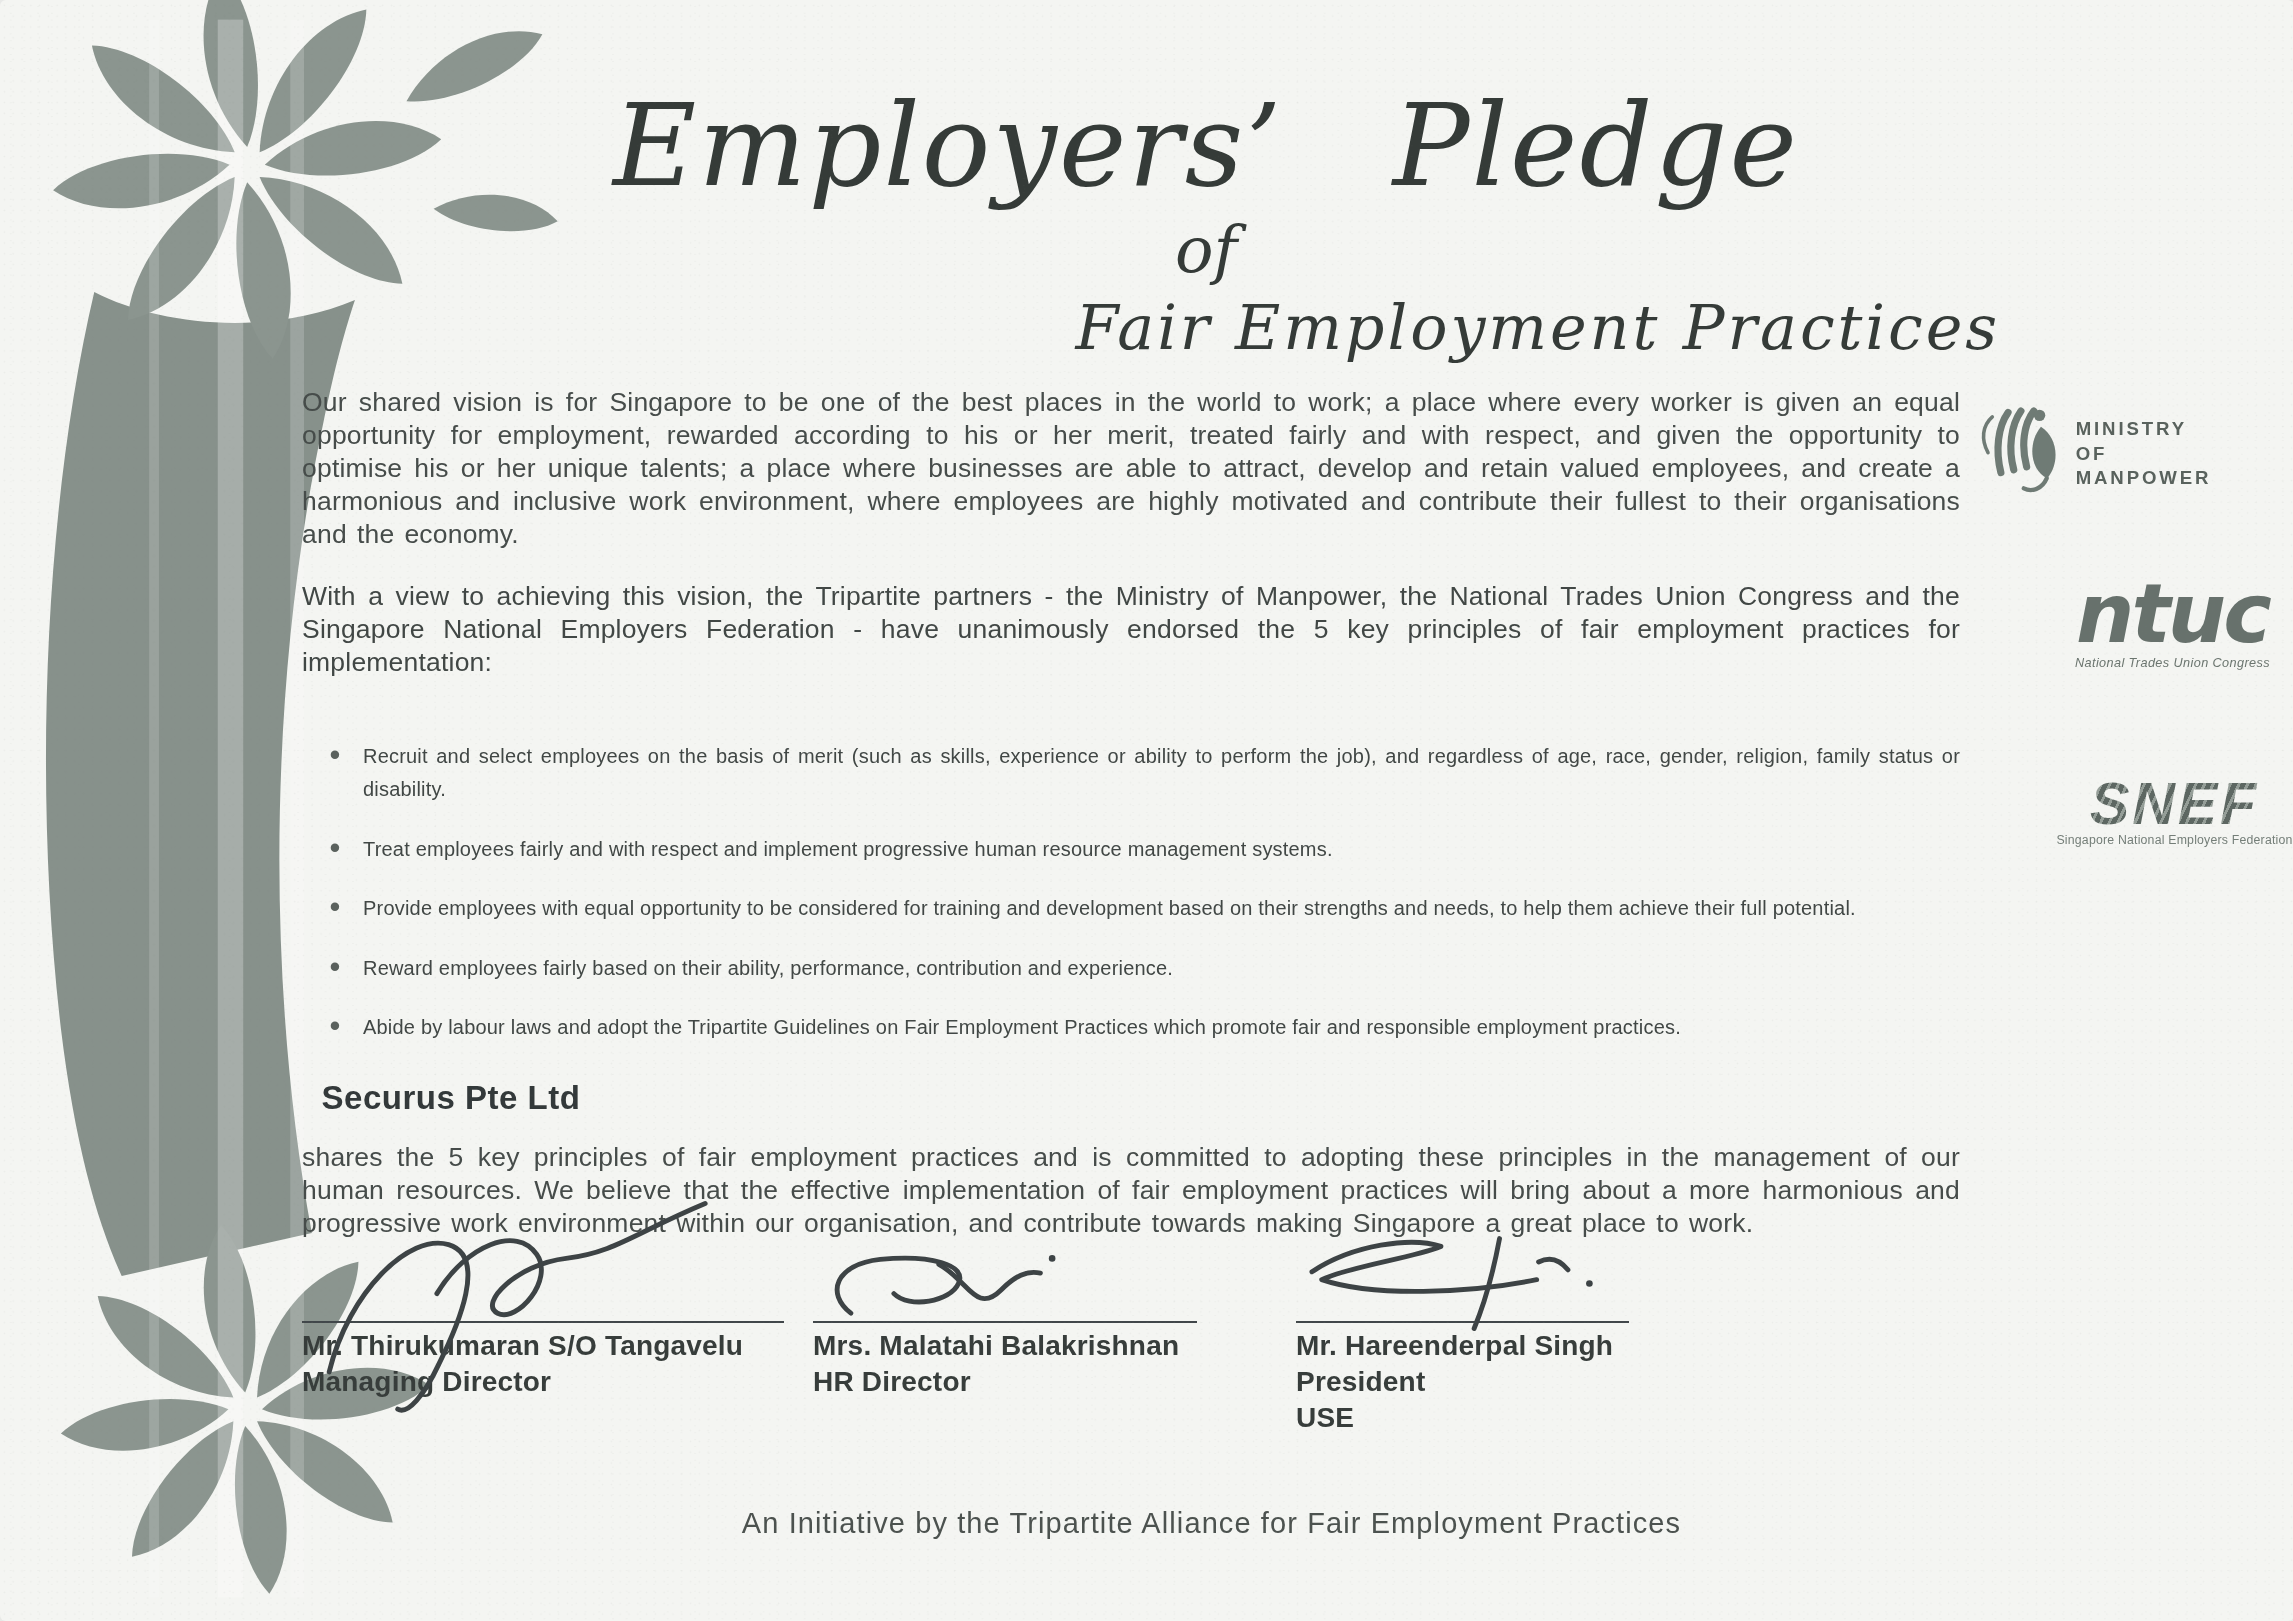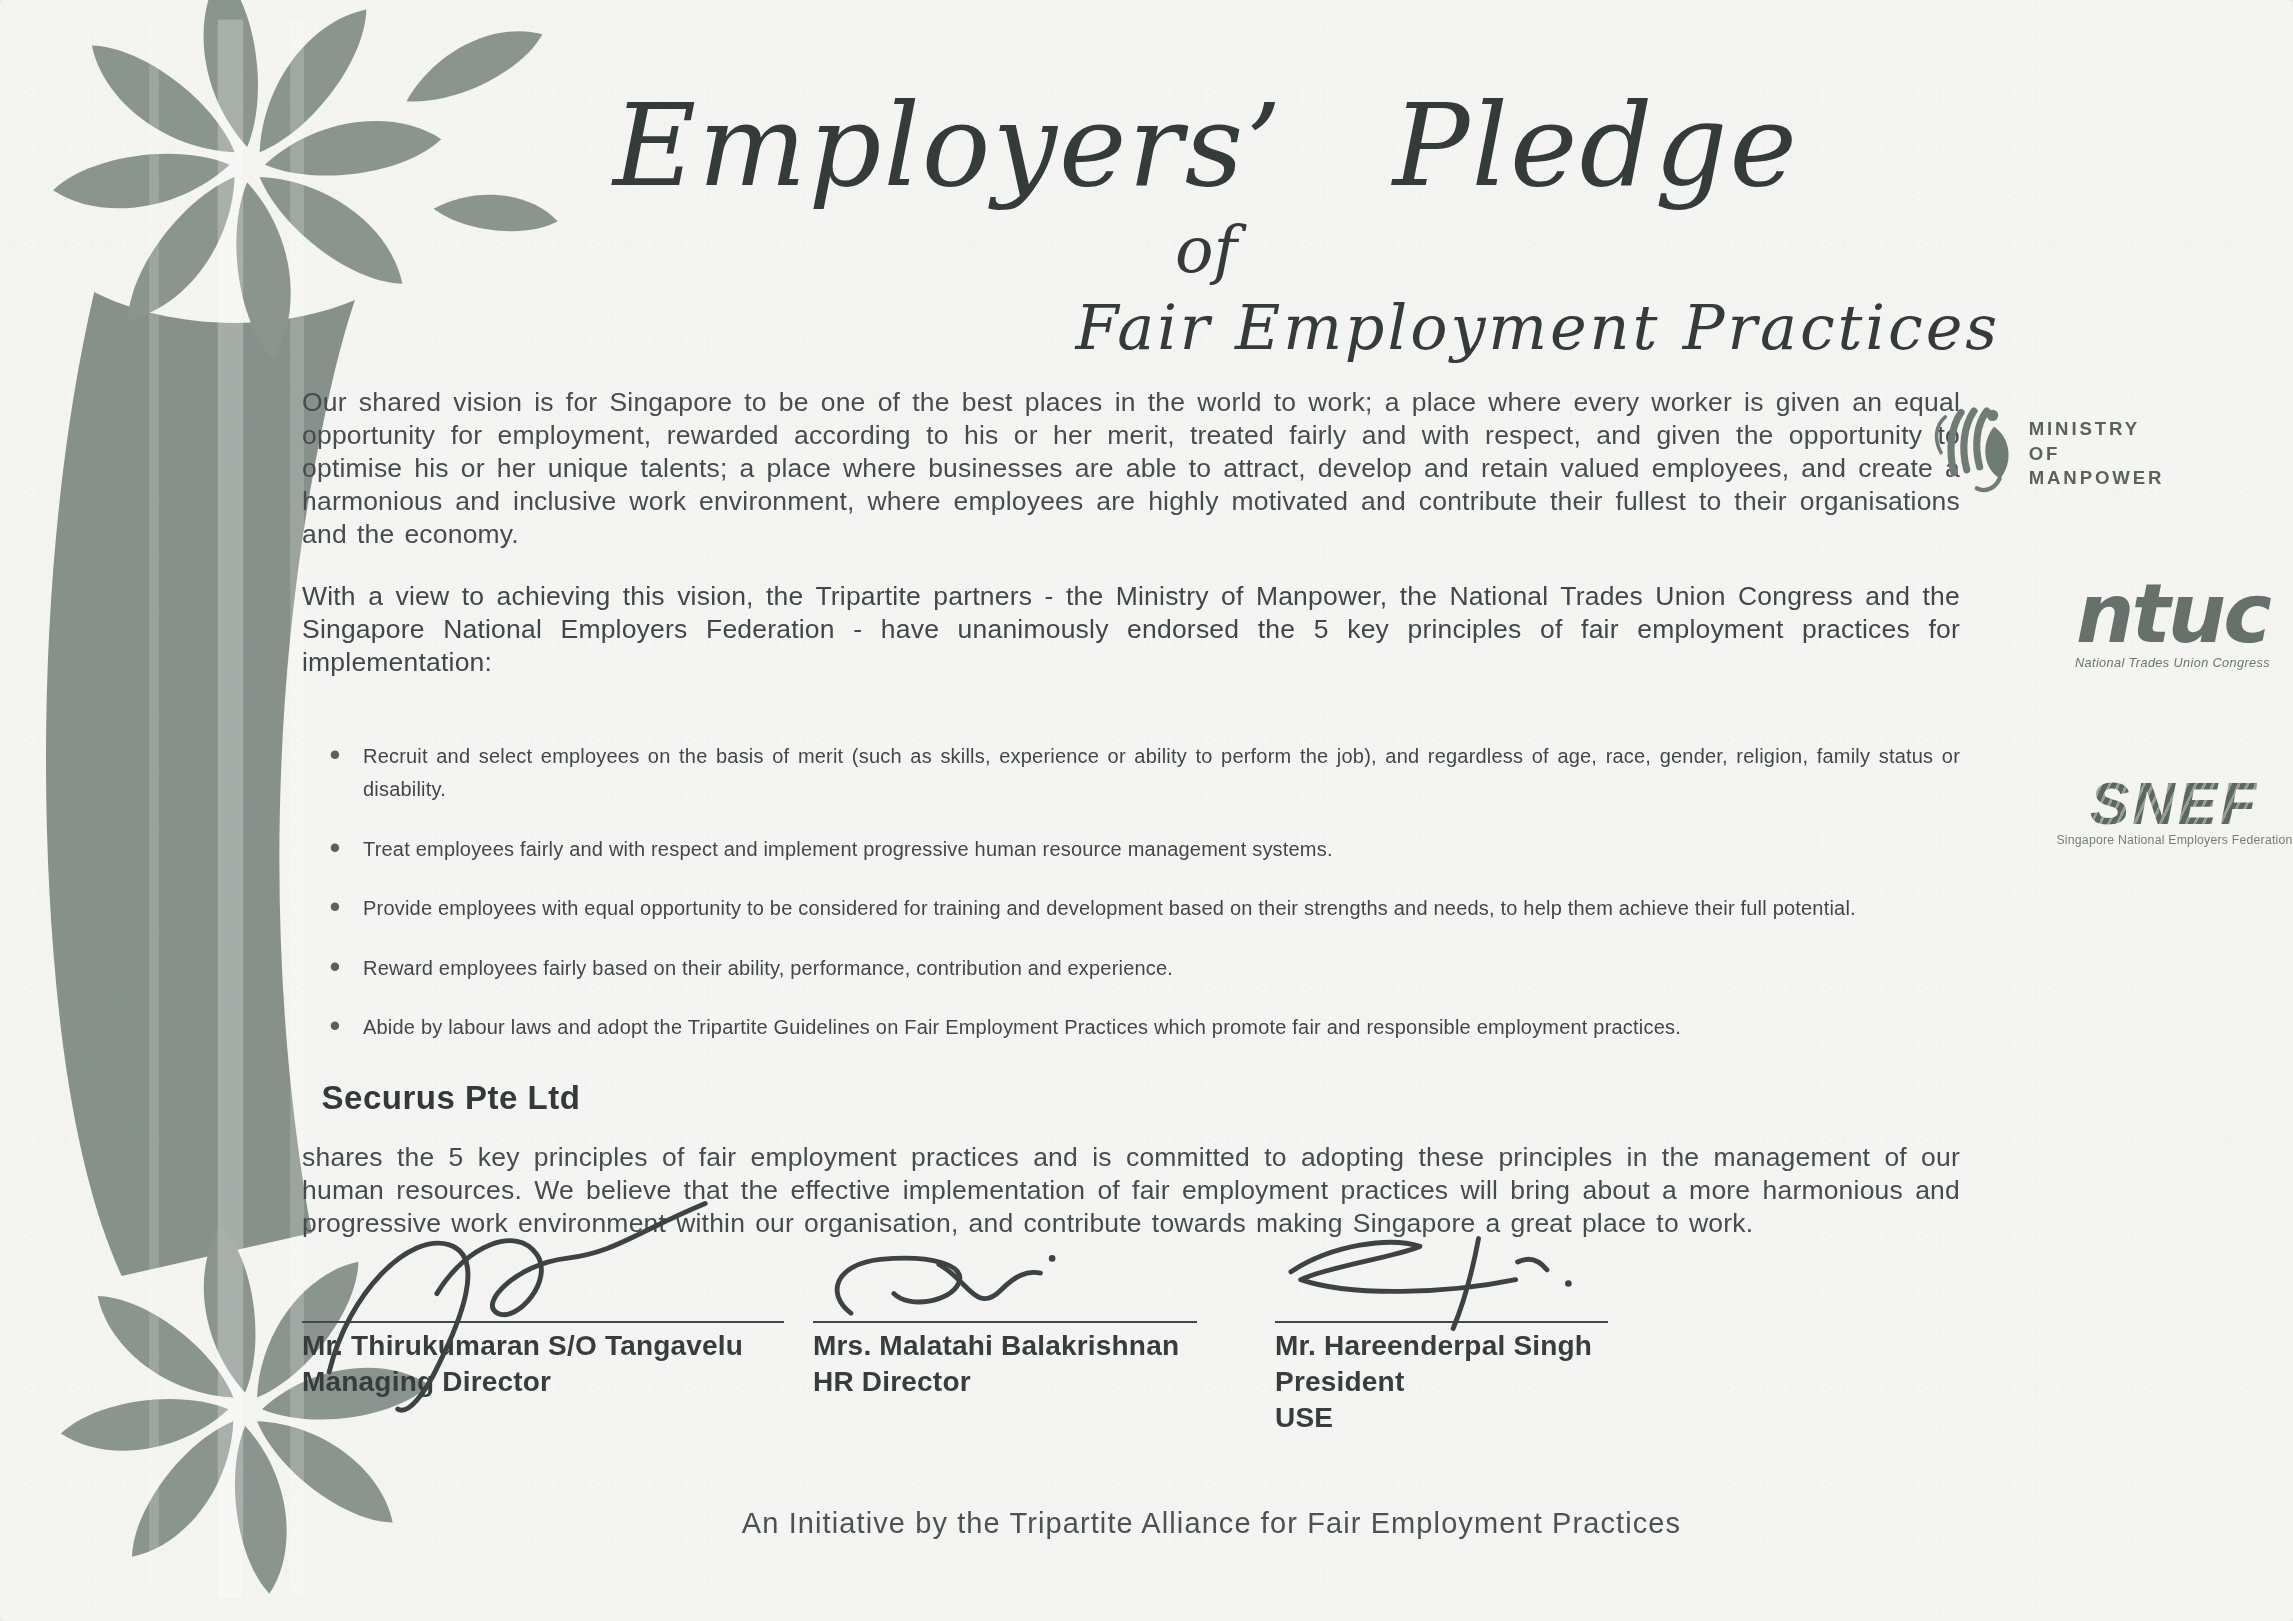--- a/index.html
+++ b/index.html
@@ -42,34 +42,34 @@
       font-size:31px;color:#5a615d;}
   .company{margin-top:35px;margin-left:19.6px;font-weight:bold;font-size:33px;
       color:#33393a;letter-spacing:0.5px;}
   .p3{margin-top:23.5px;}
 
   
   .signatures{position:absolute;left:302px;top:1213px;z-index:2;display:flex;align-items:flex-start;}
   .sig{position:relative;padding-top:108px;}
   .sig1{width:482px;margin-right:29px;}
   .sig2{width:384px;}
-  .sig3{width:333px;margin-left:78px;}
+  .sig3{width:333px;margin-left:99px;}
   .sig-rule{border-top:2.9px solid #41474a;}
   .sig-name,.sig-title,.sig-org{font-weight:bold;font-size:28px;line-height:36px;
       color:#373d3b;letter-spacing:0.2px;}
   .sig-name{margin-top:4.9px;}
   .ink{position:absolute;pointer-events:none;}
   .ink path{fill:none;stroke:#3d4345;stroke-width:5;stroke-linecap:round;stroke-linejoin:round;}
   .ink circle{fill:#3d4345;}
   .ink1{left:-11.8px;top:-37px;}
   .ink2{left:5.9px;top:21.6px;}
   .ink3{left:-3.9px;top:7.8px;}
 
   
-  .mom{position:absolute;left:1931px;top:394px;width:253px;display:flex;align-items:center;gap:11.8px;z-index:2;}
+  .mom{position:absolute;left:1978px;top:394px;width:253px;display:flex;align-items:center;gap:11.8px;z-index:2;}
   .mom-text{font-weight:bold;font-size:18.6px;line-height:24.5px;letter-spacing:2.9px;
       word-spacing:4.9px;color:#59625d;}
   .ntuc{position:absolute;left:2052px;top:572px;width:241px;text-align:center;z-index:2;}
   .ntuc-word{font-family:"DejaVu Sans",sans-serif;font-style:italic;font-weight:bold;
       font-size:82px;line-height:84px;letter-spacing:-2.9px;color:#67716c;}
   .ntuc-cap{font-size:12.7px;color:#6b756f;letter-spacing:0.4px;margin-top:0;font-style:italic;}
   .snef{position:absolute;left:2056px;top:774px;width:237px;text-align:center;z-index:2;}
   .snef-word{font-family:Liberation Sans, sans-serif;font-style:italic;font-weight:900;
       font-size:59px;line-height:61px;letter-spacing:2.9px;color:#6d7771;}
   @supports (-webkit-background-clip:text){

